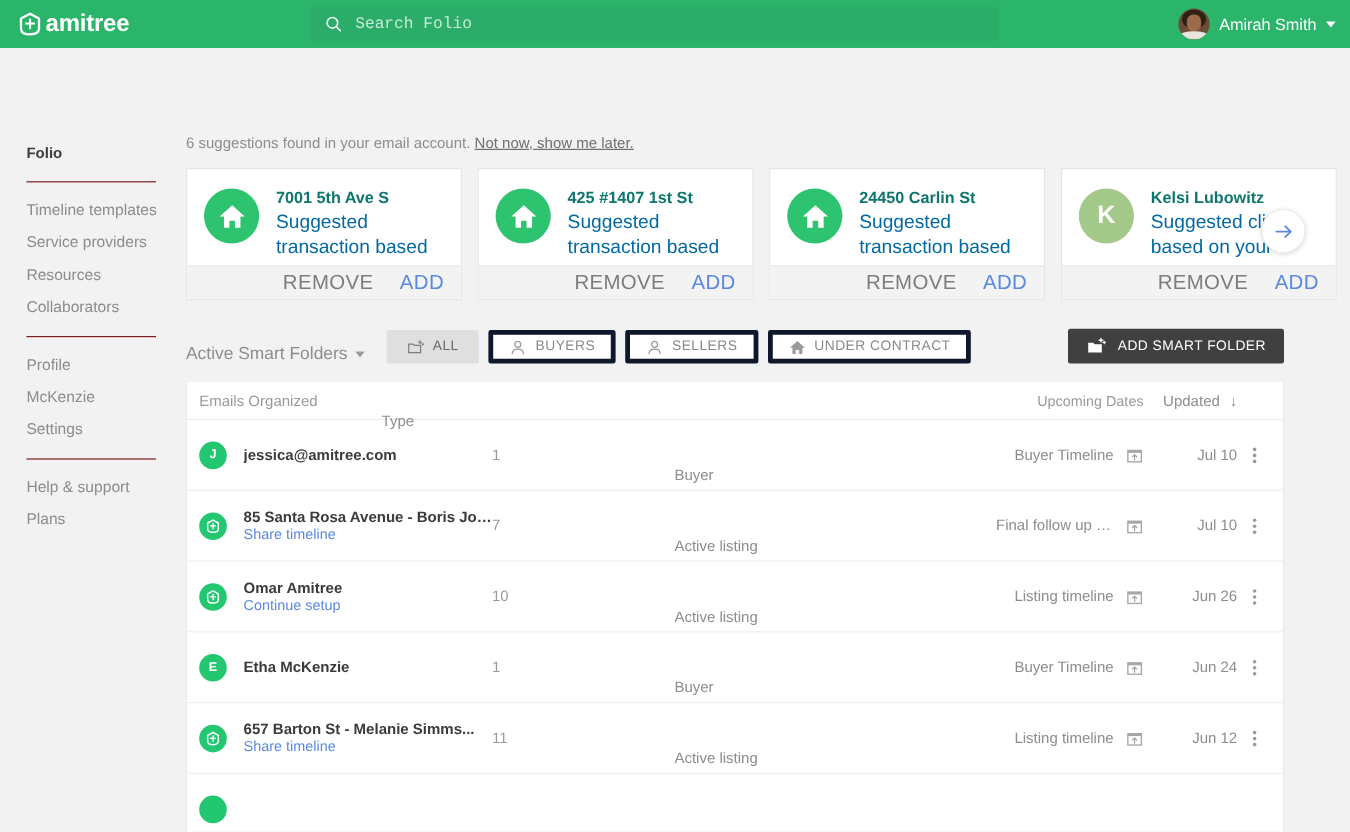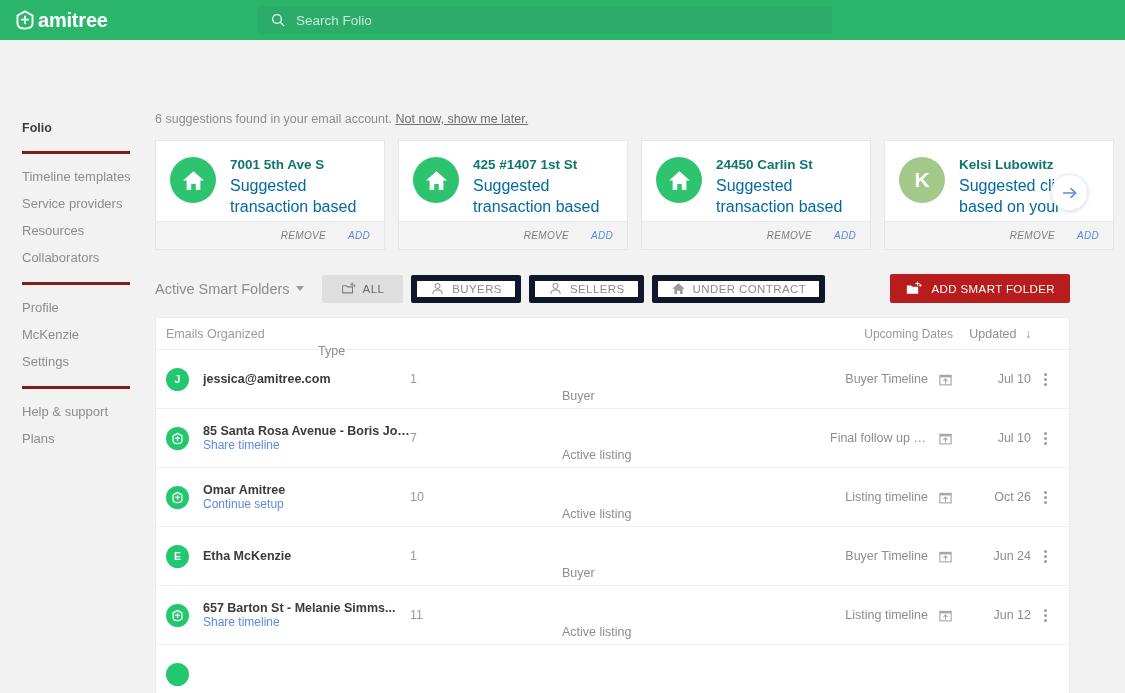--- a/index.html
+++ b/index.html
@@ -30,21 +30,21 @@
     position: absolute; left: 258px; top: 6px;
     width: 574px; height: 28px;
     background: #2bac69;
     display: flex; align-items: center;
     padding: 0 12px; gap: 10px;
   }
   .search-ico { width: 16px; height: 16px; flex: none; opacity: .95; }
   .search-input {
     background: transparent; border: none; outline: none;
     color: #ffffff; font-size: 13.5px;
-    font-family: Liberation Sans, sans-serif;
+    font-family: Liberation Mono, monospace;
     width: 100%;
   }
   .search-input::placeholder { color: #c8ecd8; }
   .user-menu {
     position: absolute; right: 12px; top: 0; height: 40px;
     display: flex; align-items: center; gap: 8px;
   }
   .avatar-photo {
     width: 26px; height: 26px; border-radius: 50%;
     background: #6d4b36; overflow: hidden; position: relative; flex: none;
@@ -64,21 +64,21 @@
   .user-name { color: #fff; font-size: 13.5px; }
   .caret-down {
     width: 0; height: 0;
     border-left: 4px solid transparent; border-right: 4px solid transparent;
     border-top: 5px solid #ffffff;
   }
 
   
   .body-wrap { display: flex; height: 653px; }
   .sidebar { width: 155px; padding: 75px 0 0 22px; flex: none; }
-  .nav-group { border-bottom: 3px solid #7f1d1d; padding-bottom: 10px; margin-bottom: 10px; width: 108px; }
+  .nav-group { border-bottom: 1px solid #7f1d1d; padding-bottom: 10px; margin-bottom: 10px; width: 108px; }
   .nav-group:last-child { border-bottom: none; }
   .nav-item {
     font-size: 13px; color: #8c8c8c; padding: 6px 0;
     line-height: 1.15; cursor: pointer; white-space: nowrap;
   }
   .nav-item.active { color: #3c3c3c; font-weight: 700; font-size: 12.5px; }
 
   .main { flex: 1; padding: 72px 55px 0 0; min-width: 0; }
 
   .page-title { font-size: 17px; color: #333; font-weight: 400; margin-bottom: 9px; }
@@ -108,54 +108,54 @@
   .card-title {
     font-size: 13.5px; font-weight: 700; color: #0f766e;
     margin-bottom: 3px; white-space: nowrap;
   }
   .card-desc { font-size: 16px; color: #0369a1; line-height: 1.33; }
   .card-footer {
     background: #f3f3f3; border-top: 1px solid #eaeaea;
     height: 28px; display: flex; align-items: center;
     justify-content: flex-end; gap: 22px; padding-right: 14px;
   }
-  .card-action { font-size: 10px; letter-spacing: .3px; cursor: pointer; font-style: italic; }
+  .card-action { font-size: 17px; letter-spacing: .3px; cursor: pointer; }
   .card-action.remove { color: #7d7d7d; }
   .card-action.add { color: #5b89e0; }
   .carousel-next {
     position: absolute; right: -18px; top: 34px;
     width: 37px; height: 37px; border-radius: 50%;
     background: #fff; border: 1px solid #ececec;
     box-shadow: 0 1px 4px rgba(0,0,0,.14);
     display: flex; align-items: center; justify-content: center;
     cursor: pointer; z-index: 5;
   }
   .carousel-next svg { width: 18px; height: 18px; }
 
   
-  .toolbar { display: flex; align-items: center; margin-bottom: 14px; }
+  .toolbar { display: flex; align-items: flex-end; margin-bottom: 14px; }
   .folders-select {
     font-size: 14.5px; color: #8d8d8d; margin-right: 18px;
     display: flex; align-items: center; gap: 6px; cursor: pointer;
   }
   .folders-select .caret {
     width: 0; height: 0;
     border-left: 4px solid transparent; border-right: 4px solid transparent;
     border-top: 5px solid #9a9a9a;
   }
   .chip {
     height: 28px; display: flex; align-items: center; gap: 7px;
     padding: 0 13px; margin-right: 8px; cursor: pointer;
-    border: 6px solid #0f172a; background: #fff; border-radius: 2px;
+    border: 4px solid #0f172a; background: #fff; border-radius: 2px;
     font-size: 11.5px; letter-spacing: .4px; color: #8a8a8a;
   }
   .chip.active { background: #dfdfdf; border-color: #dfdfdf; color: #6a6a6a; }
   .chip svg { width: 15px; height: 15px; flex: none; }
   .btn-add {
-    margin-left: auto; height: 29px; background: #b91c1c; color: #fff;
+    margin-left: auto; height: 29px; background: #404040; color: #fff;
     display: flex; align-items: center; gap: 9px; padding: 0 15px;
     font-size: 11.5px; letter-spacing: .4px; cursor: pointer; border-radius: 2px;
   }
   .btn-add svg { width: 17px; height: 17px; }
 
   
   .table { background: #fff; border: 1px solid #ececec; }
   .thead {
     display: flex; align-items: center; height: 32px;
     border-bottom: 1px solid #ededed; padding: 0 10px;
@@ -209,20 +209,29 @@
   </div>
 
   <div class="searchbar">
     <svg class="search-ico" viewBox="0 0 24 24">
       <circle cx="10.5" cy="10.5" r="6.6" fill="none" stroke="#ffffff" stroke-width="2"></circle>
       <line x1="15.4" y1="15.4" x2="20.4" y2="20.4" stroke="#ffffff" stroke-width="2" stroke-linecap="round"></line>
     </svg>
     <input class="search-input" type="text" placeholder="Search Folio" style="">
   </div>
 
+  <div class="user-menu">
+    <div class="avatar-photo">
+      <div class="hair"></div>
+        <div class="face"></div>
+        <div class="shirt"></div>
+    </div>
+    <span class="user-name">Amirah Smith</span>
+    <span class="caret-down"></span>
+  </div>
 </div>
 
 <div class="body-wrap">
 
   <div class="sidebar">
     <div class="nav-group">
       <div class="nav-item active">Folio</div>
     </div>
     <div class="nav-group">
       <div class="nav-item">Timeline templates</div>
@@ -464,21 +473,21 @@
         <div class="c-emails">10</div>
         <div class="c-type">Active listing</div>
         <div class="c-dates">
           <span class="date-text">Listing timeline</span>
           <svg class="share-ico" viewBox="0 0 24 24">
             <rect x="3" y="5.4" width="18" height="15.2" fill="none" stroke="#a6a6a6" stroke-width="1.8"></rect>
             <rect x="3" y="5.4" width="18" height="3.2" fill="#a6a6a6"></rect>
             <path d="M12 18 L12 11.4 M9.2 13.8 L12 11 L14.8 13.8" fill="none" stroke="#a6a6a6" stroke-width="1.7" stroke-linecap="round" stroke-linejoin="round"></path>
           </svg>
         </div>
-        <div class="c-updated">Oct 26</div>
+        <div class="c-updated">Jun 26</div>
         <div class="c-menu">
           <span class="kebab">
               <i></i>
               <i></i>
               <i></i>
             </span>
         </div>
       </div>
 
       <div class="row">

